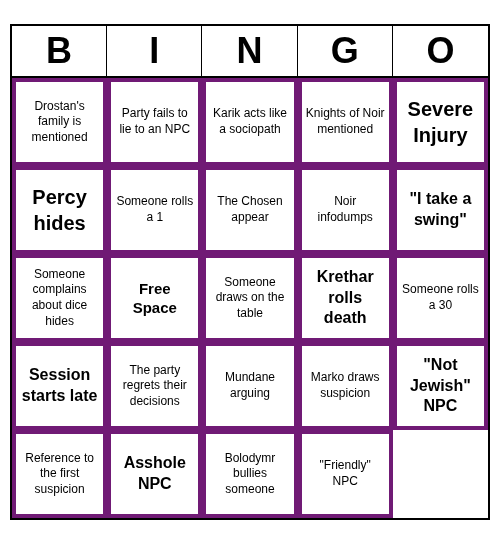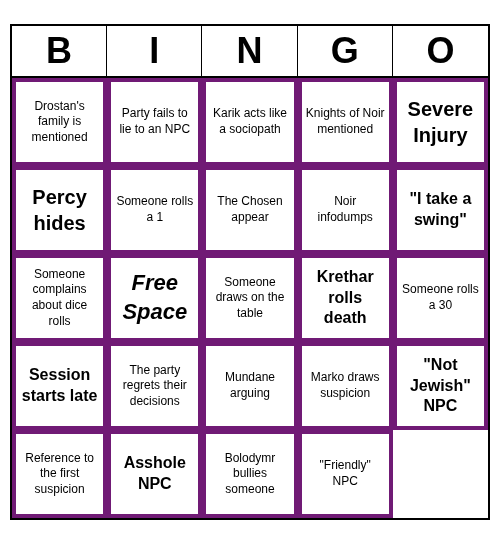--- a/index.html
+++ b/index.html
@@ -46,23 +46,22 @@
       text-align: center;
       padding: 4px;
       font-size: 12px;
       line-height: 1.3;
     }
     .bingo-cell.large-text {
       font-size: 20px;
       font-weight: bold;
     }
     .bingo-cell.free-space {
-      font-size: 22px;
+      font-size: 15px;
       font-weight: bold;
-      font-style: italic;
     }
     .bingo-cell.medium-text {
       font-size: 16px;
       font-weight: bold;
     }
   </style>
 </head>
 <body>
 
 <div class="bingo-card">
@@ -98,21 +97,21 @@
       <div class="bingo-cell">
         <span>The Chosen appear</span>
       </div>
       <div class="bingo-cell">
         <span>Noir infodumps</span>
       </div>
       <div class="bingo-cell medium-text">
         <span>"I take a swing"</span>
       </div>
       <div class="bingo-cell">
-        <span>Someone complains about dice rolls</span>
+        <span>Someone complains about dice hides</span>
       </div>
       <div class="bingo-cell free-space">
         <span>Free Space</span>
       </div>
       <div class="bingo-cell">
         <span>Someone draws on the table</span>
       </div>
       <div class="bingo-cell medium-text">
         <span>Krethar rolls death</span>
       </div>

